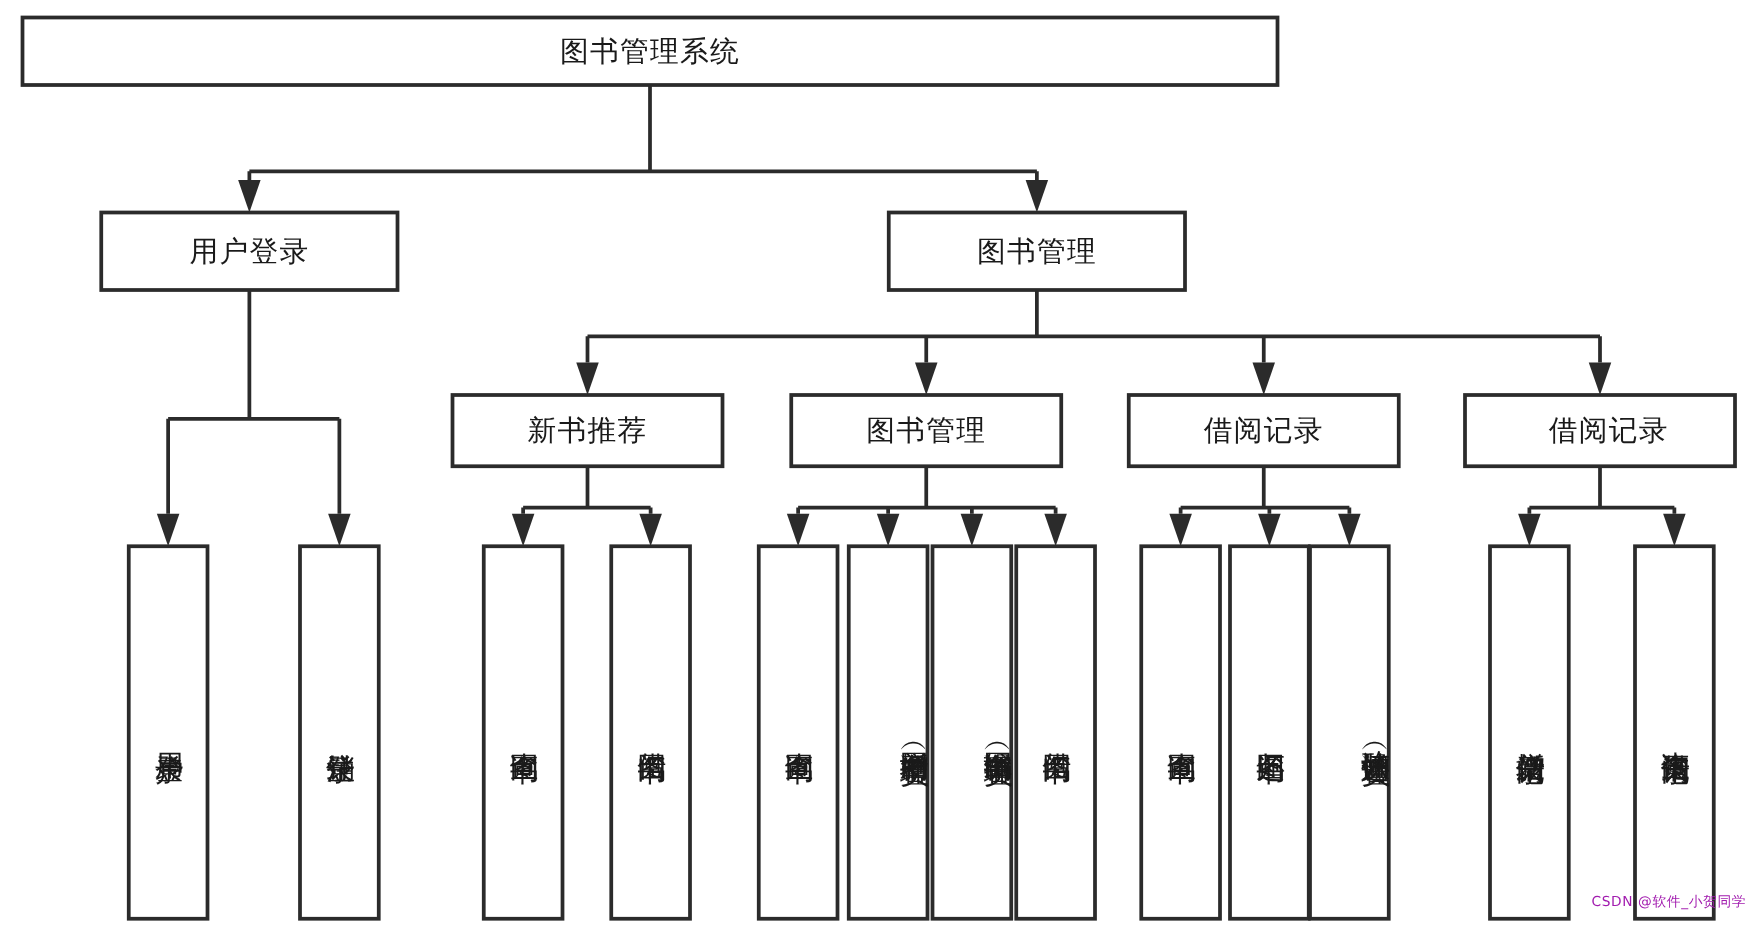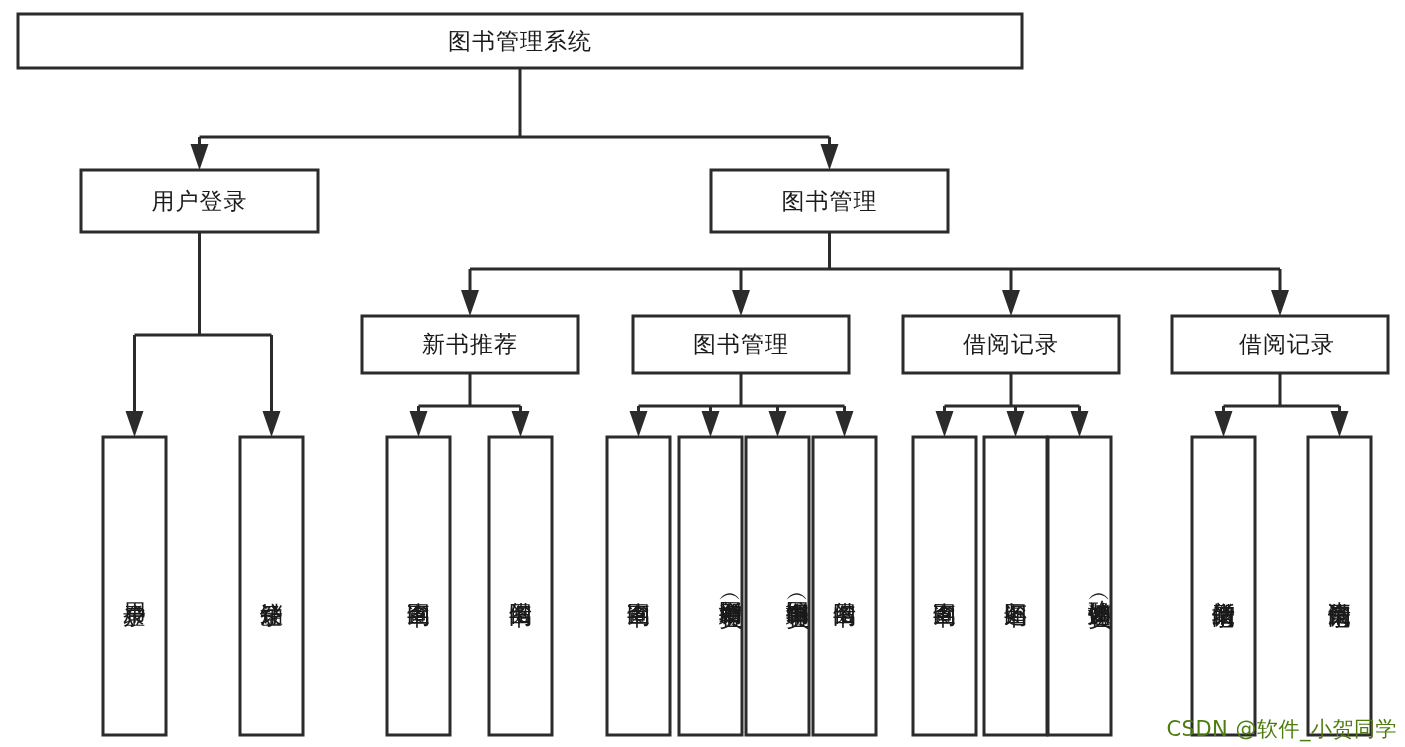--- a/index.html
+++ b/index.html
@@ -67,23 +67,23 @@
     justify-content: center;
     color: #1a1a1a;
     font-size: 23px;
     letter-spacing: 1px;
     white-space: nowrap;
     pointer-events: none;
   }
   .watermark {
     position: absolute;
     right: 8px;
-    bottom: 4px;
-    color: #4d7c0f;
-    font-size: 21px;
+    bottom: 18px;
+    color: #a21caf;
+    font-size: 11px;
     letter-spacing: 0.5px;
     white-space: nowrap;
     pointer-events: none;
   }
 </style>
 </head>
 <body>
 
 <div id="stage">
 

